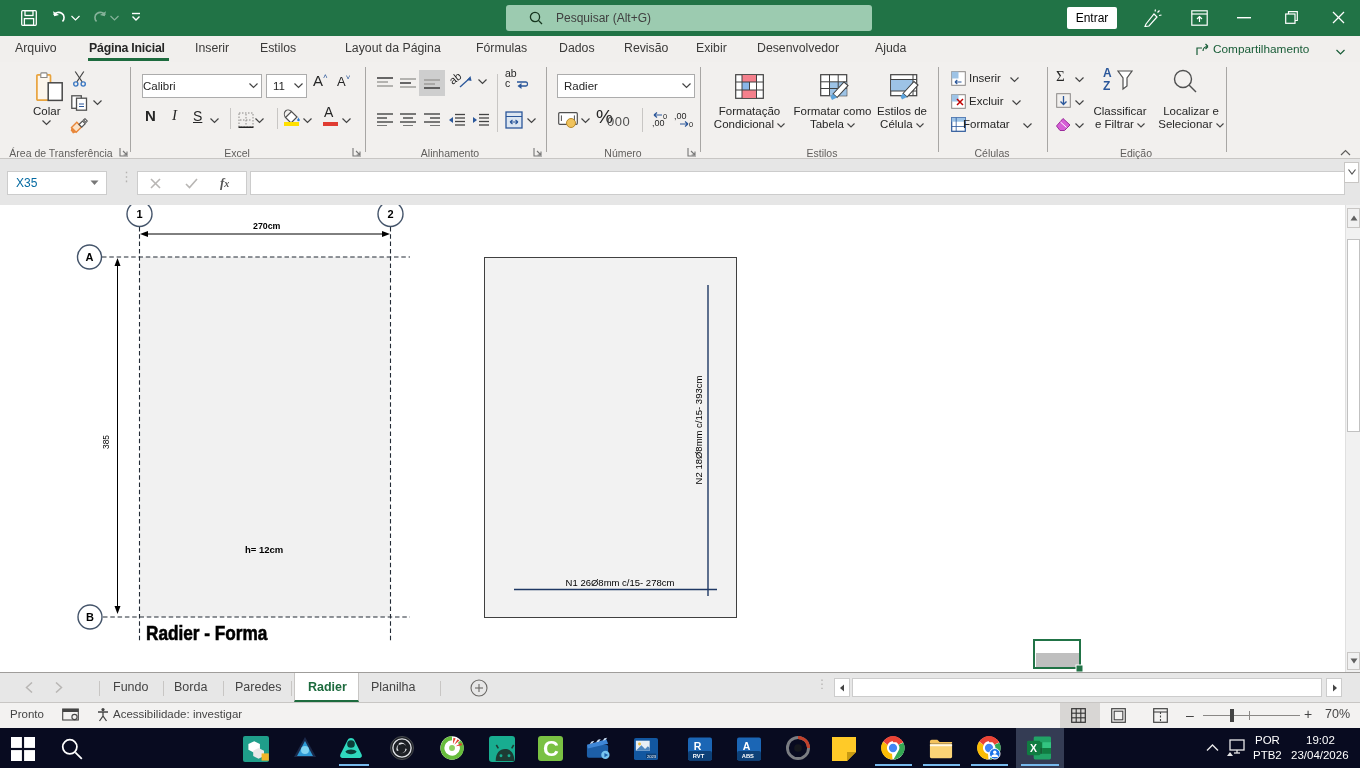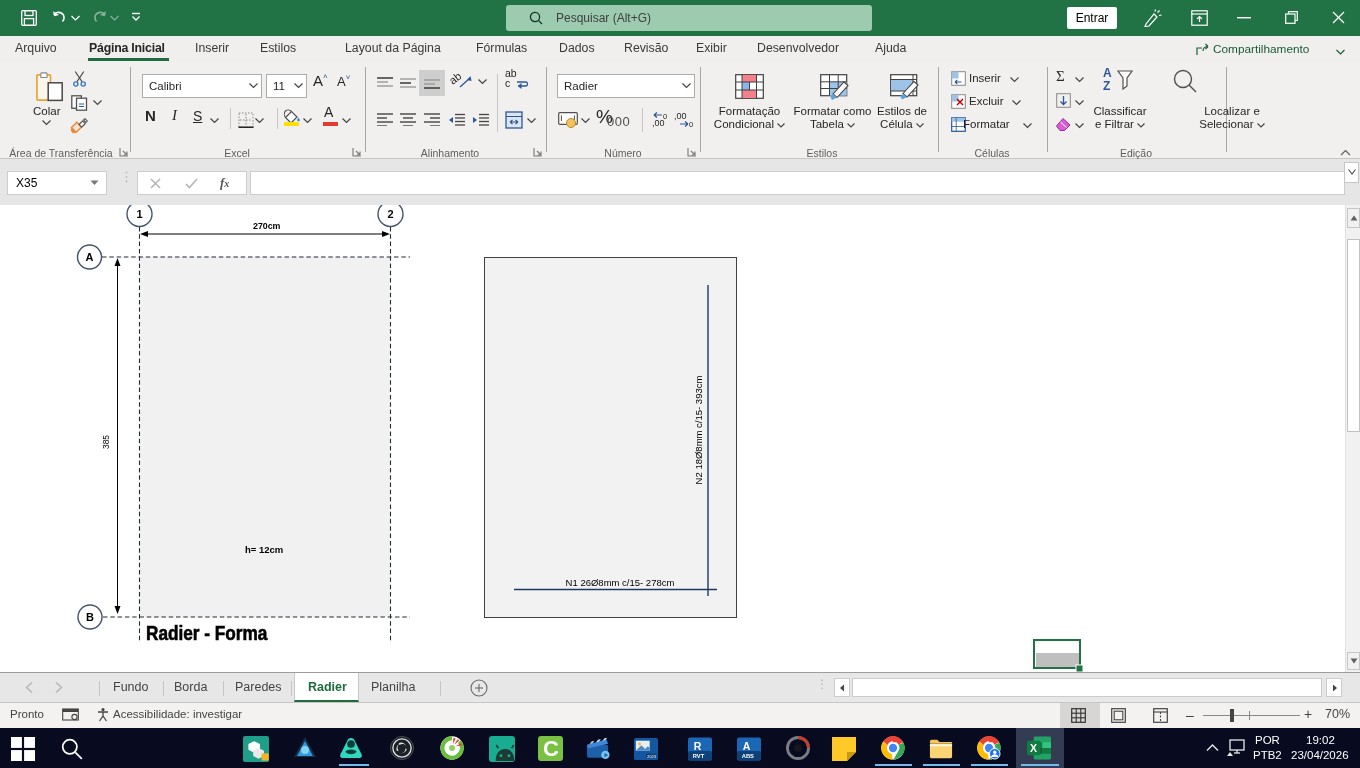--- a/index.html
+++ b/index.html
@@ -25,21 +25,21 @@
   .gsep { position:absolute; top:5px; width:1px; height:85px; background:#a8a6a4; }
   .glabel { position:absolute; top:85px; font-size:10.5px; color:#605e5c; width:120px; text-align:center; }
   .launcher { position:absolute; top:85px; width:10px; height:10px; }
   .launcher svg { display:block; }
   .rtx { position:absolute; font-size:11.5px; color:#262626; }
   .combo { position:absolute; background:#fff; border:1px solid #acacac; font-size:11.5px; color:#262626; }
   .bigbtn { position:absolute; text-align:center; font-size:11.5px; color:#262626; line-height:13px; }
 
   
   #fxbar { position:absolute; left:0; top:159px; width:1360px; height:46px; background:#e6e6e6; }
-  #namebox { position:absolute; left:7px; top:12px; width:100px; height:24px; background:#fff; border:1px solid #cccccc; font-size:12px; color:#000000; line-height:22px; padding-left:8px; }
+  #namebox { position:absolute; left:7px; top:12px; width:100px; height:24px; background:#fff; border:1px solid #cccccc; font-size:12px; color:#0369a1; line-height:22px; padding-left:8px; }
   #fxbtns { position:absolute; left:137px; top:12px; width:110px; height:24px; background:#fff; border:1px solid #cccccc; }
   #fxinput { position:absolute; left:250px; top:12px; width:1095px; height:24px; background:#fff; border:1px solid #cccccc; }
 
   
   #sheet { position:absolute; left:0; top:205px; width:1345px; height:467px; background:#fff; overflow:hidden; }
   #vscroll { position:absolute; left:1345px; top:205px; width:15px; height:467px; background:#f1f1f1; border-left:1px solid #e0e0e0; }
 
   
   #tabbar { position:absolute; left:0; top:672px; width:1360px; height:31px; background:#e7e7e7; border-top:1px solid #9f9d9b; border-bottom:1px solid #c8c6c4; }
   .stab { position:absolute; top:7px; font-size:12.5px; color:#444; }
@@ -178,21 +178,21 @@
         <path d="M13.5 2 L15 0.7 L17.3 3 L16 4.5 Z" fill="#fff" stroke="#555" stroke-width="1.1"></path>
       </svg>
     <div class="glabel" style="left:0px;width:122px;">Área de Transferência</div>
     <div class="launcher" style="left:119px">
         <svg width="10" height="10" viewBox="0 0 10 10">
           <path d="M1 1 L1 9 L9 9" fill="none" stroke="#777" stroke-width="1.1"></path>
           <path d="M4 4 L8 8 M8 8 L8 4.6 M8 8 L4.6 8" fill="none" stroke="#777" stroke-width="1.1"></path>
         </svg>
       </div>
 
-    <div class="combo" style="left:142px;top:12px;width:120px;height:24px;line-height:22px;padding-left:6px;">Calibri</div>
+    <div class="combo" style="left:142px;top:12px;width:120px;height:24px;line-height:22px;">Calibri</div>
     <svg class="abs" style="left:249px;top:21px" width="9" height="6" viewBox="0 0 9 6">
         <path d="M0.5 0.5 L4.5 4.5 L8.5 0.5" fill="none" stroke="#444" stroke-width="1.2"></path>
       </svg>
     <div class="combo" style="left:266px;top:12px;width:41px;height:24px;line-height:22px;padding-left:6px;">11</div>
     <svg class="abs" style="left:294px;top:21px" width="9" height="6" viewBox="0 0 9 6">
         <path d="M0.5 0.5 L4.5 4.5 L8.5 0.5" fill="none" stroke="#444" stroke-width="1.2"></path>
       </svg>
     <div class="abs" style="left:313px;top:10px;font-size:15px;color:#262626;">A<span style="position:relative;top:-7px;font-size:8px;color:#2b579a">˄</span></div>
     <div class="abs" style="left:337px;top:12px;font-size:13px;color:#262626;">A<span style="position:relative;top:-6px;font-size:8px;color:#2b579a">˅</span></div>
     <div class="abs" style="left:145px;top:45px;font-size:15px;font-weight:bold;color:#262626;">N</div>
@@ -440,21 +440,21 @@
     <svg class="abs" style="left:1117px;top:8px" width="16" height="22" viewBox="0 0 16 22">
         <path d="M1 1 L15 1 L10 8 L10 16 L6 19 L6 8 Z" fill="#fff" stroke="#505050" stroke-width="1.2"></path>
       </svg>
     <div class="bigbtn" style="left:1090px;top:43px;width:60px;">Classificar<br>e Filtrar <span style="display:inline-block;width:8px"><svg width="8" height="5" viewBox="0 0 8 5">
             <path d="M0.5 0.5 L4 4 L7.5 0.5" fill="none" stroke="#444" stroke-width="1.1"></path>
           </svg></span></div>
     <svg class="abs" style="left:1172px;top:6px" width="26" height="26" viewBox="0 0 26 26">
         <circle cx="11" cy="11" r="8.5" fill="none" stroke="#505050" stroke-width="1.4"></circle>
         <line x1="17" y1="17" x2="24" y2="24" stroke="#505050" stroke-width="1.4"></line>
       </svg>
-    <div class="bigbtn" style="left:1196px;top:43px;width:72px;text-align:center;">Localizar e<br>Selecionar <span style="display:inline-block;width:8px"><svg width="8" height="5" viewBox="0 0 8 5">
+    <div class="bigbtn" style="left:1155px;top:43px;width:72px;text-align:center;">Localizar e<br>Selecionar <span style="display:inline-block;width:8px"><svg width="8" height="5" viewBox="0 0 8 5">
             <path d="M0.5 0.5 L4 4 L7.5 0.5" fill="none" stroke="#444" stroke-width="1.1"></path>
           </svg></span></div>
     <div class="glabel" style="left:1076px;">Edição</div>
 
     <svg class="abs" style="left:1340px;top:87px" width="11" height="7" viewBox="0 0 11 7">
         <path d="M1 6 L5.5 1.5 L10 6" fill="none" stroke="#605e5c" stroke-width="1.2"></path>
       </svg>
   </div>
 
   <div id="fxbar">

